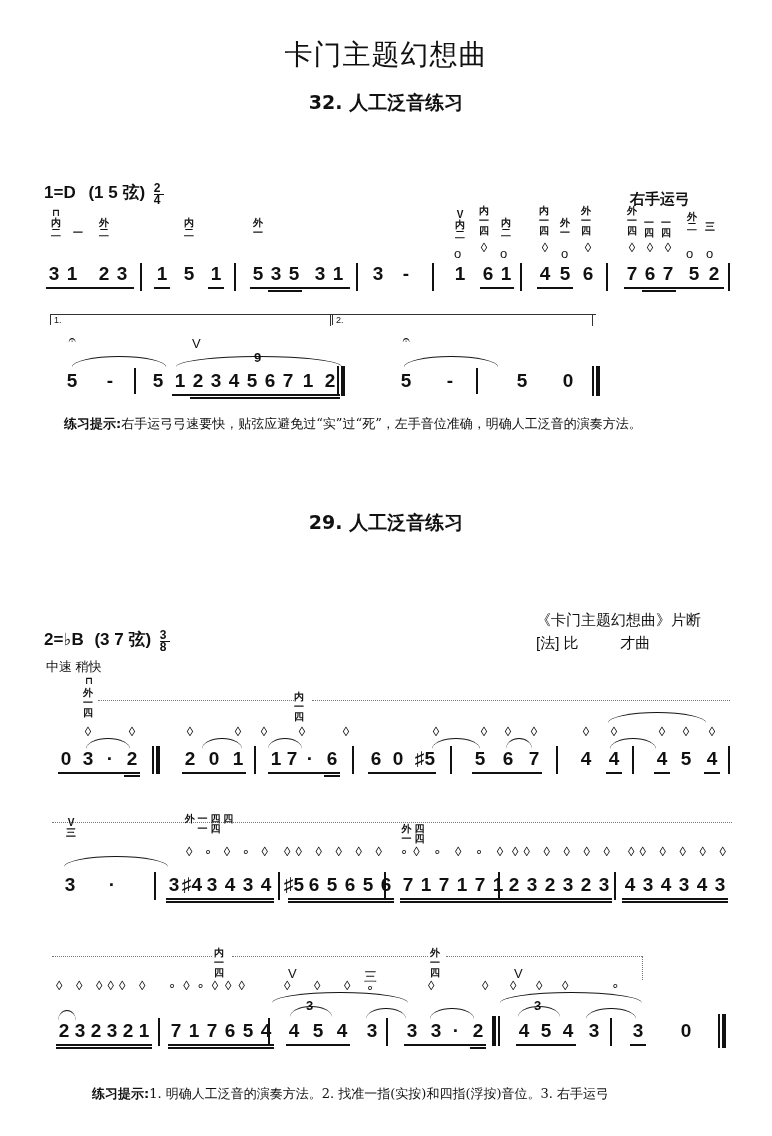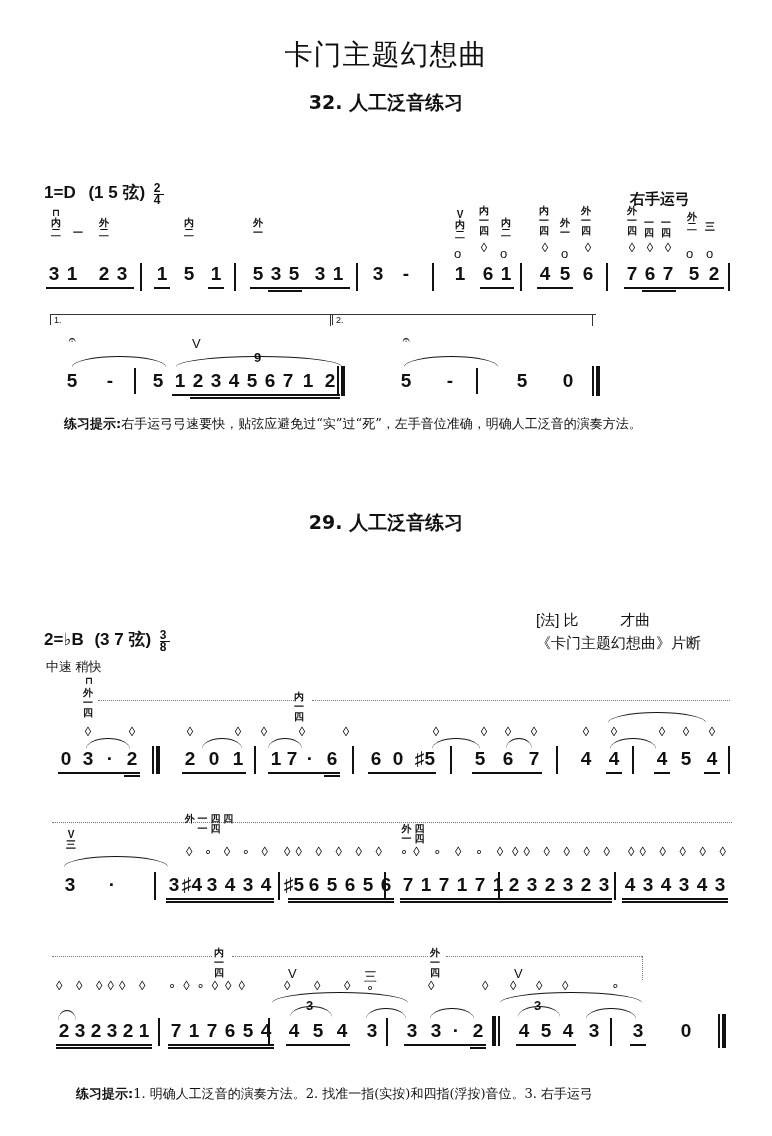--- a/index.html
+++ b/index.html
@@ -179,22 +179,22 @@
   <span style="margin-left:6px;">(3 7 弦)</span>
   <span class="frac">
     <span>3</span>
     <span class="bar"></span>
     <span>8</span>
   </span>
 </div>
 <div class="abs tempo" style="left:46px;top:658px;">中速  稍快</div>
 
 <div class="abs credit" style="left:536px;top:608px;">
+  <div>《卡门主题幻想曲》片断</div>
   <div style="white-space:pre;">[法] 比          才曲</div>
-  <div>《卡门主题幻想曲》片断</div>
 </div>
 
 <div class="abs" style="left:0;top:676px;width:772px;height:110px;">
   <div class="abs finger" style="left:81px;top:0px;">⊓</div>
   <div class="abs finger" style="left:81px;top:12px;width:14px;">外 一 四</div>
   <div class="dotted" style="left:98px;top:24px;width:196px;"></div>
   <div class="abs finger" style="left:292px;top:16px;width:14px;">内 一 四</div>
   <div class="dotted" style="left:312px;top:24px;width:418px;"></div>
 
   <div class="abs diamond" style="left:80px;top:48px;">◊</div>
@@ -264,21 +264,21 @@
   <div class="abs note" style="left:654px;top:72px;">4</div>
   <div class="abs note" style="left:678px;top:72px;">5</div>
   <div class="abs note" style="left:704px;top:72px;">4</div>
   <div class="abs ul" style="left:654px;top:96px;width:16px;"></div>
   <div class="abs ul" style="left:704px;top:96px;width:16px;"></div>
   <div class="bar" style="left:728px;top:70px;height:28px;"></div>
 </div>
 
 <div class="abs" style="left:0;top:814px;width:772px;height:100px;">
   <div class="dotted" style="left:52px;top:8px;width:680px;"></div>
-  <div class="abs finger" style="left:64px;top:16px;width:14px;">V 三</div>
+  <div class="abs finger" style="left:64px;top:4px;width:14px;">V 三</div>
   <div class="abs finger" style="left:184px;top:0px;width:50px;">外 一 四 四 一 四</div>
   <div class="abs finger" style="left:396px;top:10px;width:34px;">外 四 一 四</div>
   <div class="slur" style="left:64px;top:42px;width:104px;"></div>
 
   <div class="abs small" style="left:186px;top:30px;letter-spacing:4px;">◊ ∘ ◊ ∘ ◊</div>
   <div class="abs small" style="left:284px;top:30px;letter-spacing:5px;">◊◊ ◊ ◊ ◊ ◊</div>
   <div class="abs small" style="left:400px;top:30px;letter-spacing:5px;">∘◊ ∘ ◊ ∘ ◊</div>
   <div class="abs small" style="left:512px;top:30px;letter-spacing:5px;">◊◊ ◊ ◊ ◊ ◊</div>
   <div class="abs small" style="left:628px;top:30px;letter-spacing:5px;">◊◊ ◊ ◊ ◊ ◊</div>
 
@@ -412,15 +412,15 @@
   <div class="abs ul" style="left:516px;top:96px;width:60px;"></div>
   <div class="bar" style="left:610px;top:70px;height:28px;width:1.5px;"></div>
 
   <div class="abs note" style="left:630px;top:72px;">3</div>
   <div class="abs note" style="left:678px;top:72px;">0</div>
   <div class="abs ul" style="left:630px;top:96px;width:16px;"></div>
   <div class="bar" style="left:718px;top:66px;height:34px;width:1.5px;"></div>
   <div class="bar" style="left:722px;top:66px;height:34px;width:4px;"></div>
 </div>
 
-<div class="abs tip" style="left:76px;top:1082px;width:680px;white-space:nowrap;">
+<div class="abs tip" style="left:92px;top:1082px;width:680px;white-space:nowrap;">
   <b>练习提示:</b><span>1. 明确人工泛音的演奏方法。2. 找准一指(实按)和四指(浮按)音位。3. 右手运弓</span>
 </div>
 
 </body></html>

